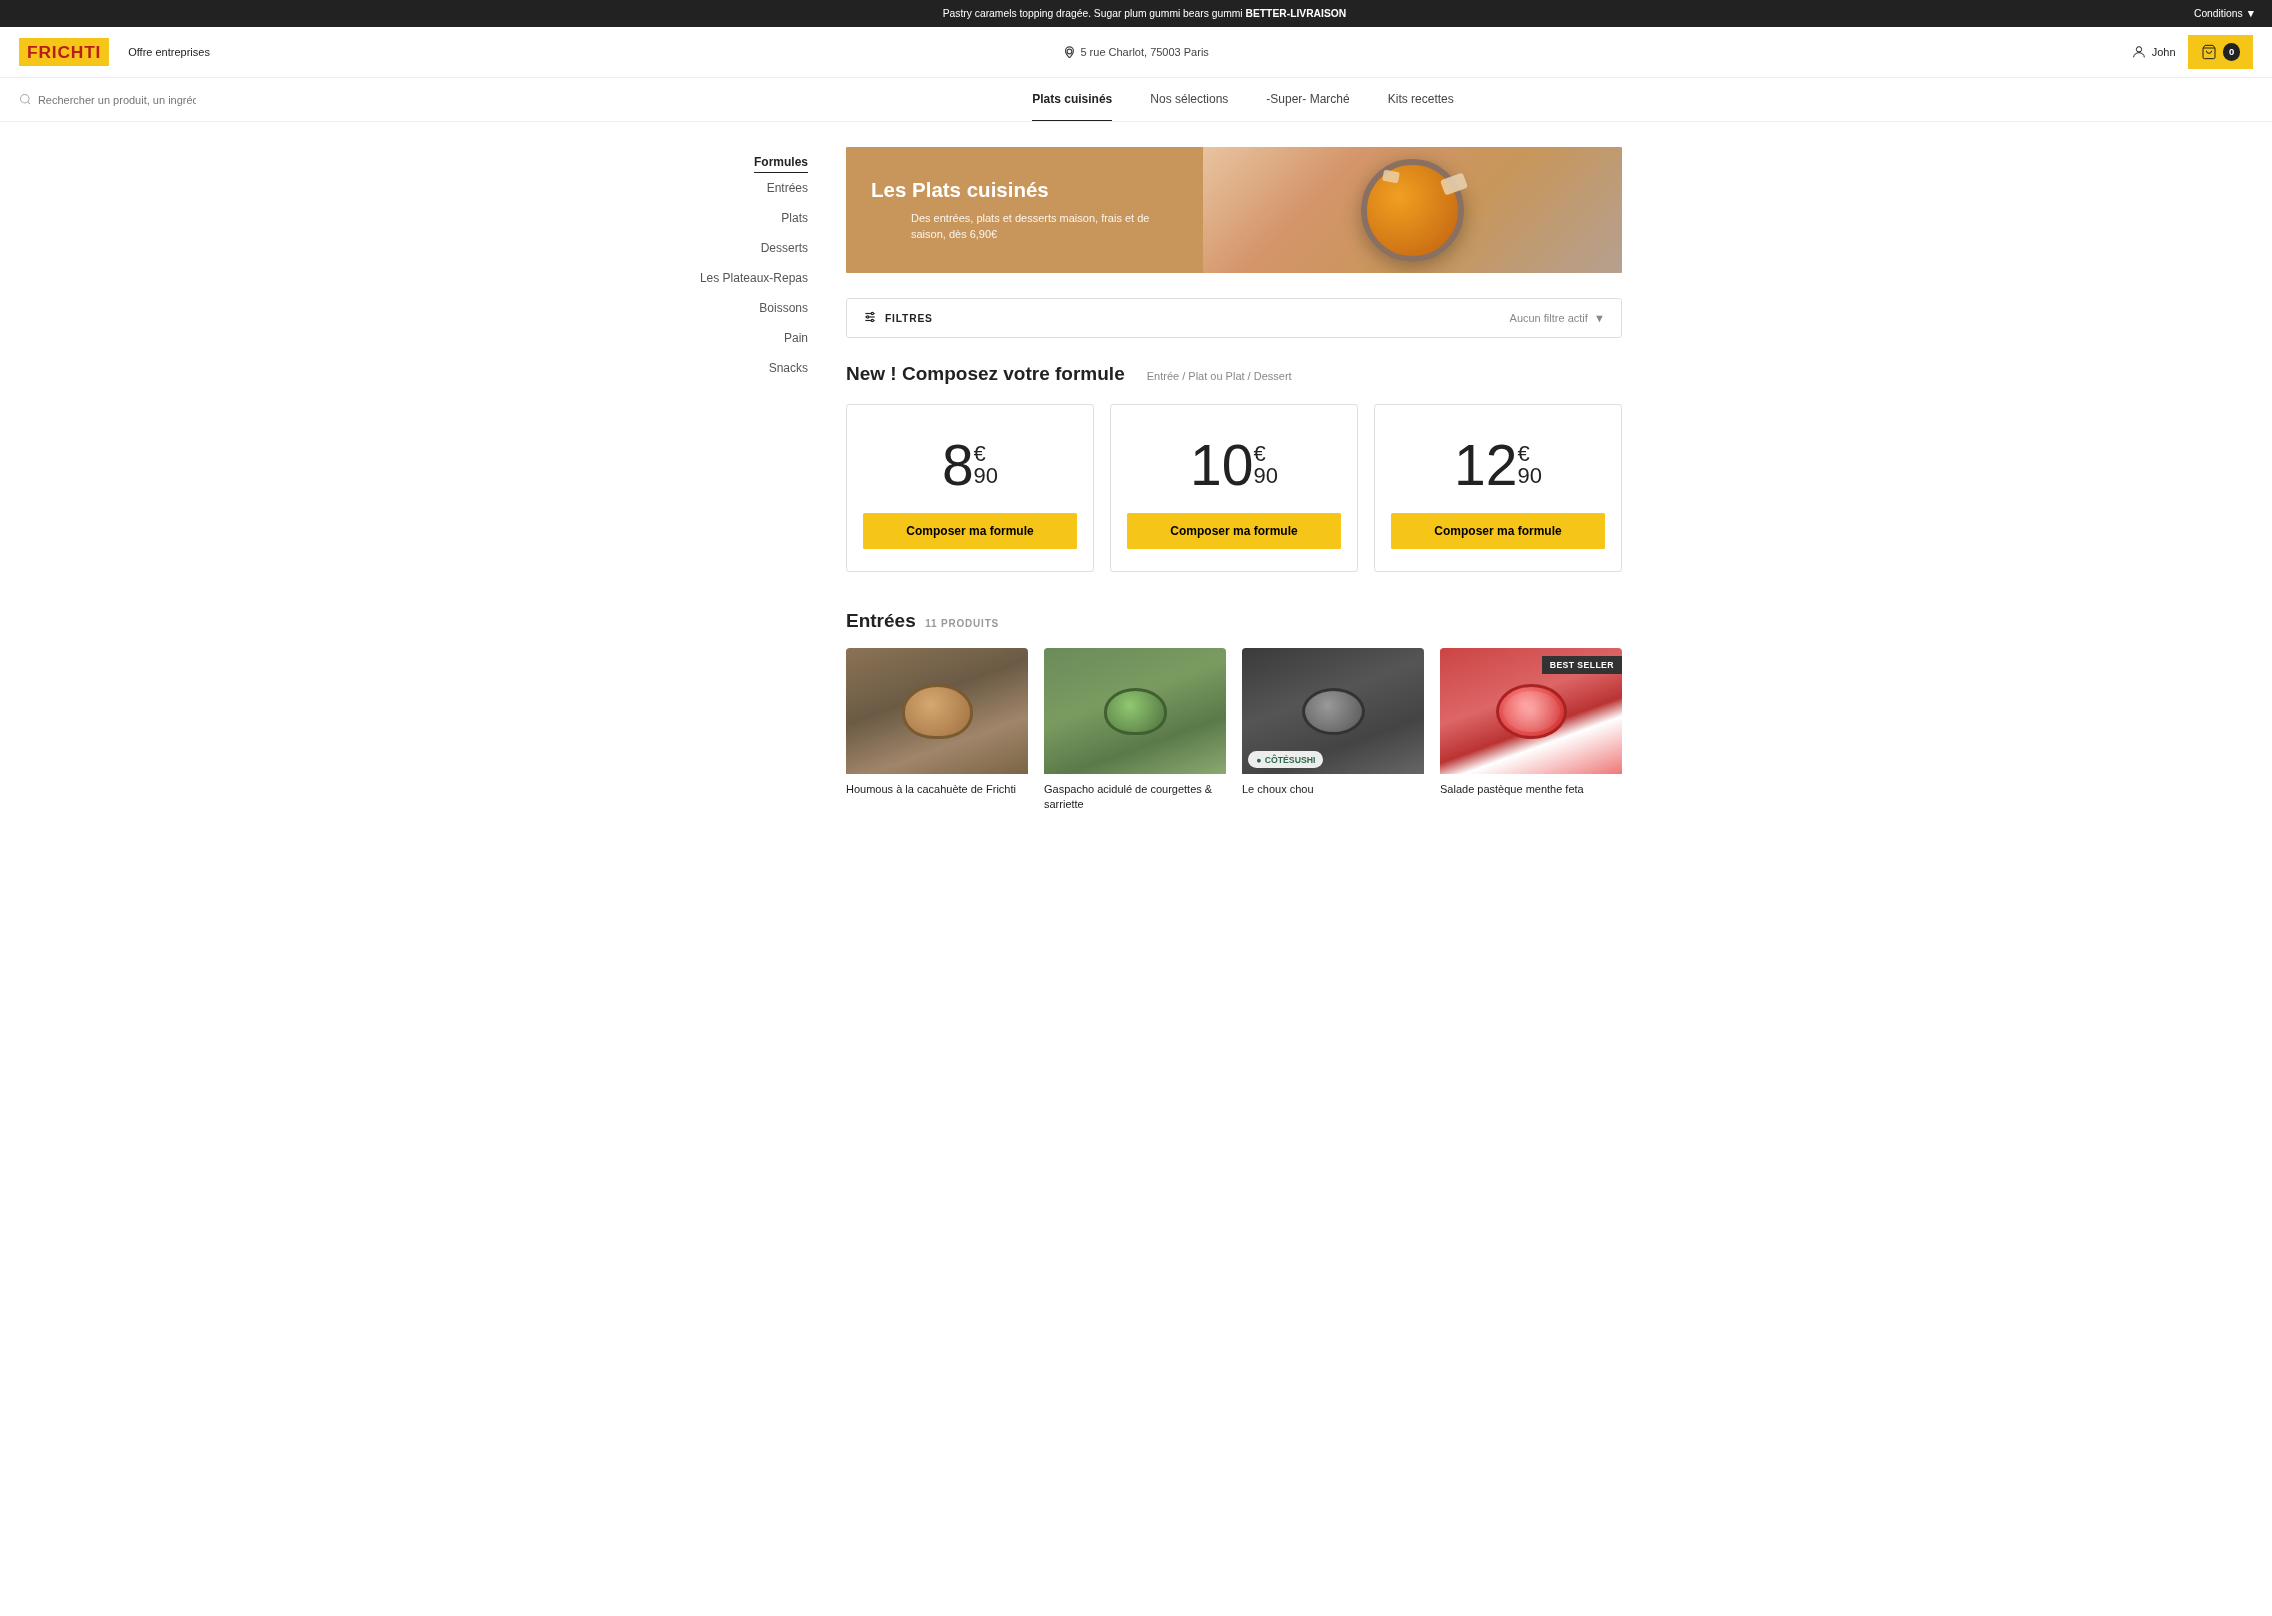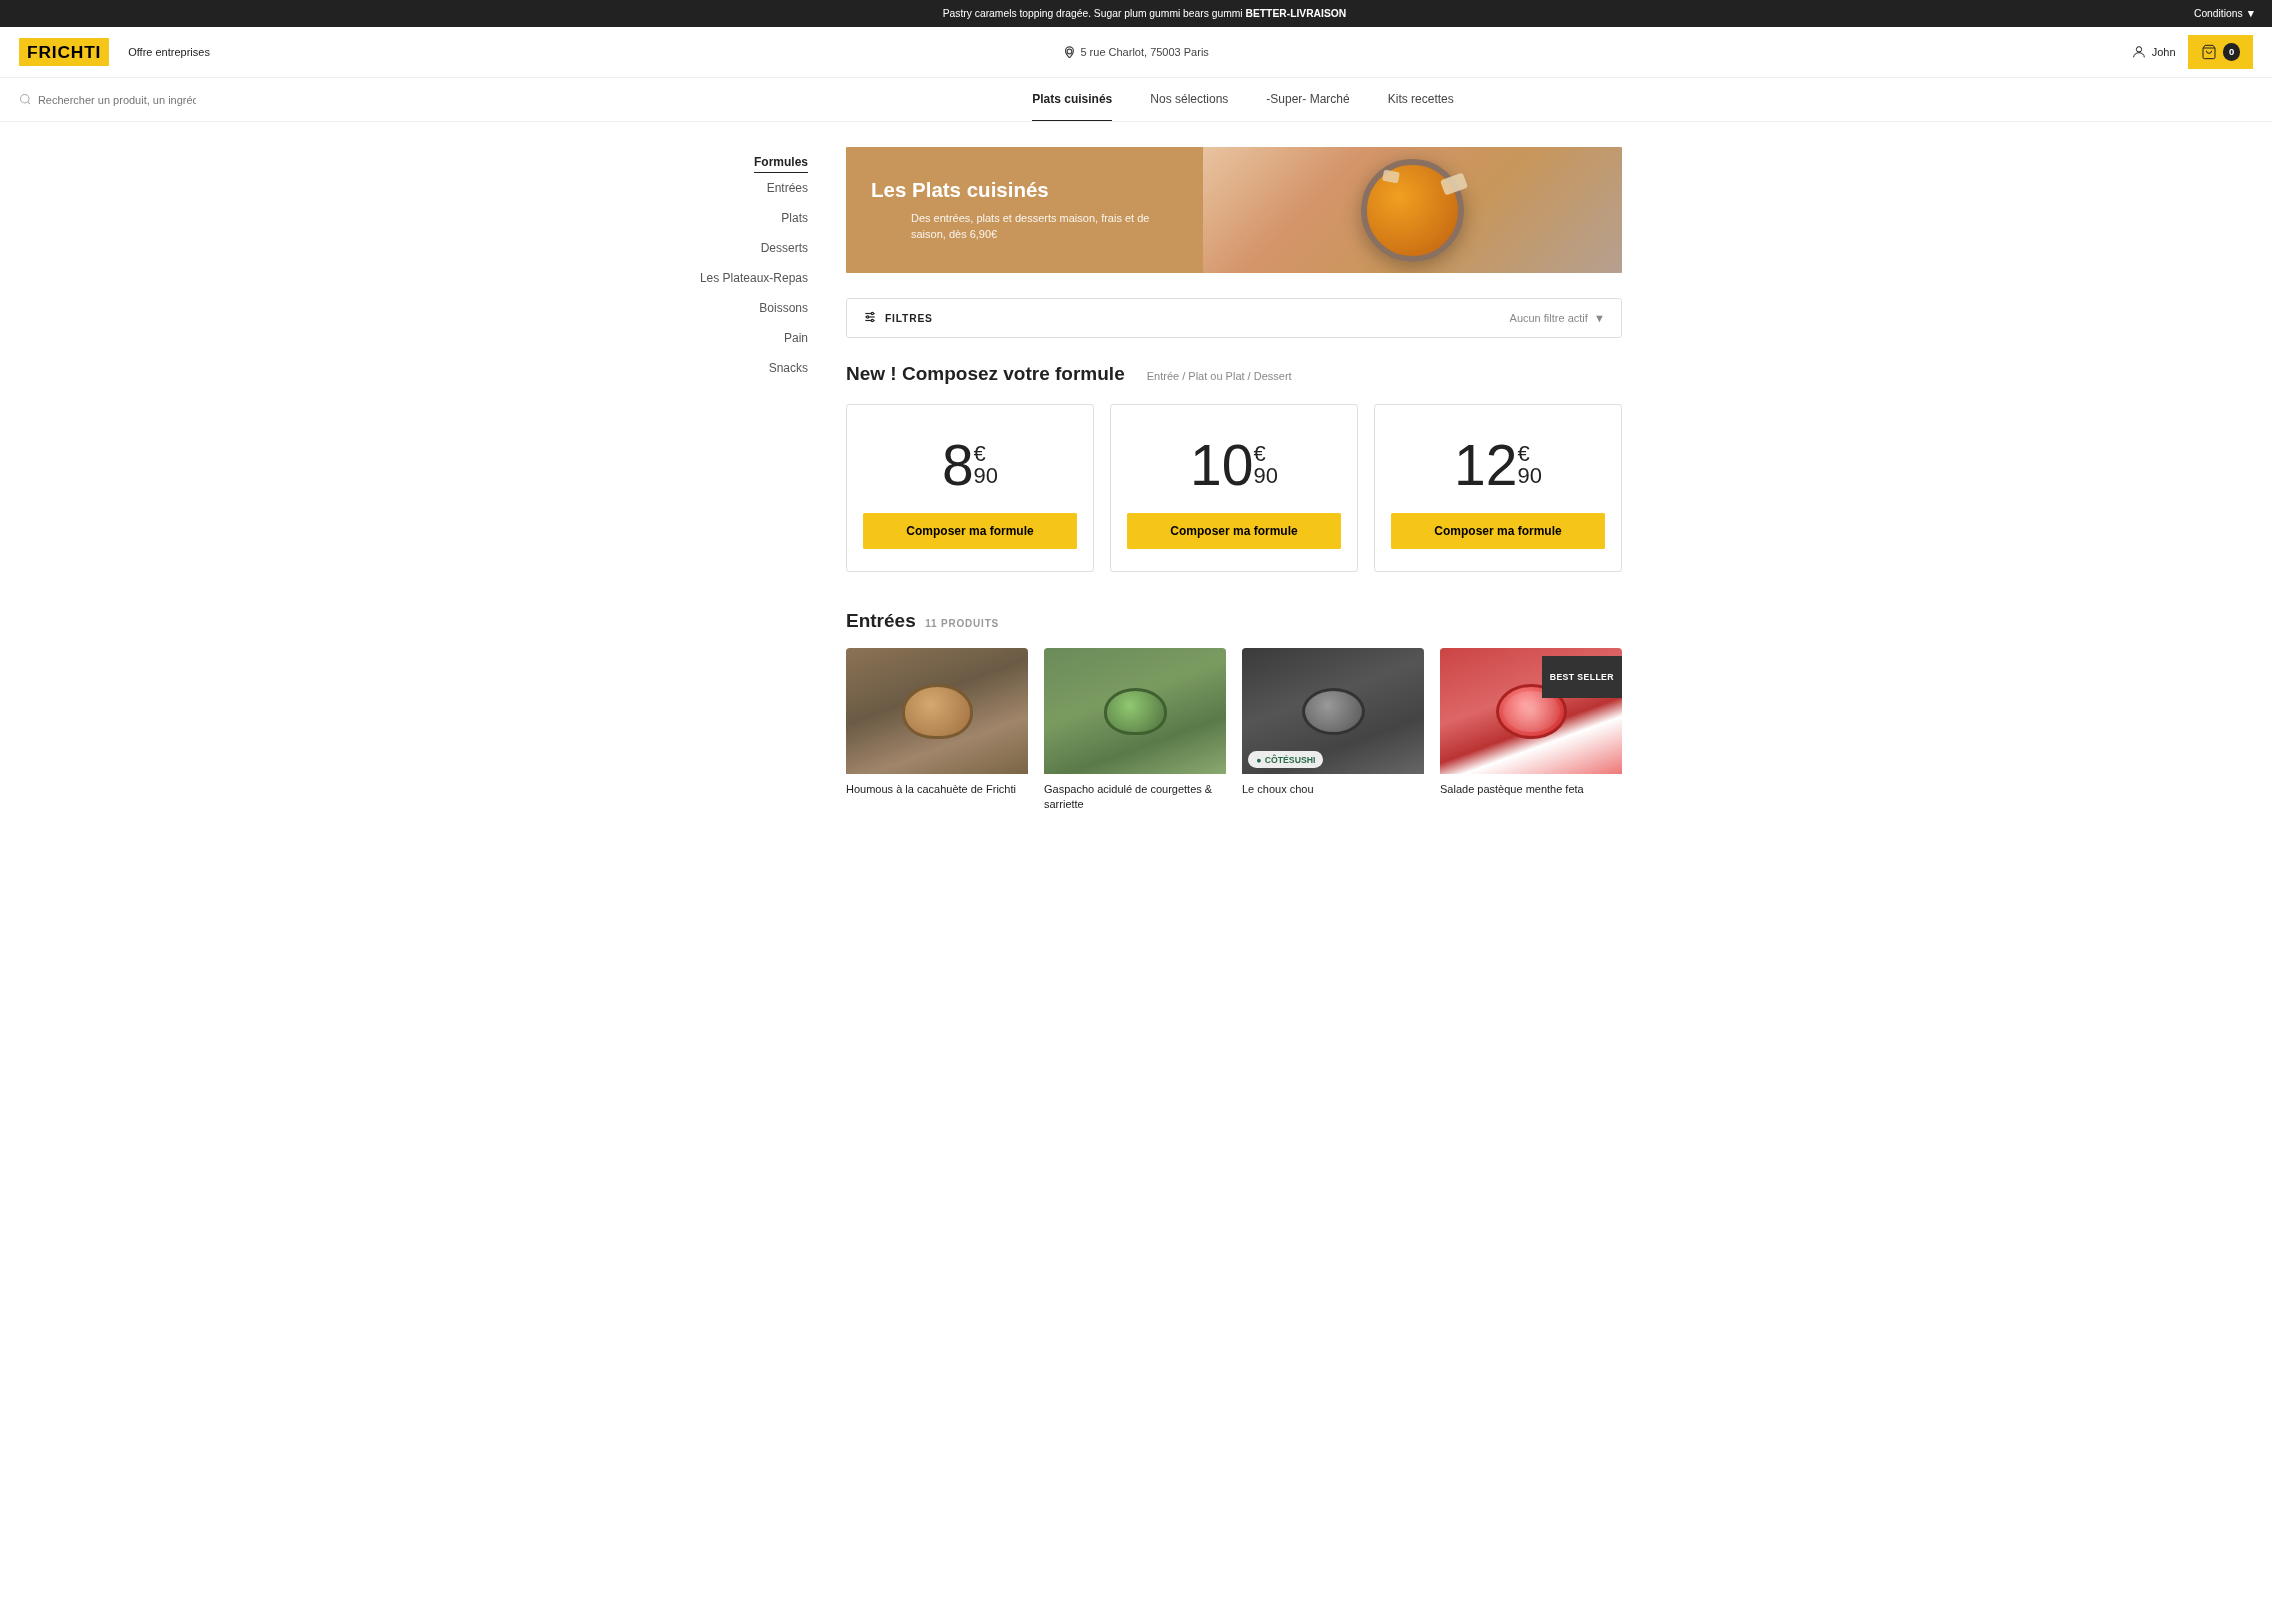--- a/index.html
+++ b/index.html
@@ -25,21 +25,21 @@
       display: flex;
       align-items: center;
       padding: 0 19px;
       height: 51px;
       border-bottom: 0.8px solid #eee;
       background: #fff;
     }
     .logo {
       font-size: 17.4px;
       font-weight: 900;
-      color: #000000;
+      color: #b91c1c;
       background: #F5C518;
       padding: 3.2px 8px;
       margin-right: 19px;
       letter-spacing: 0.8px;
     }
     .offre-entreprises {
       font-size: 11px;
       color: #222;
       margin-right: auto;
     }
@@ -343,21 +343,21 @@
       line-height: 1.4;
     }
     .best-seller-badge {
       position: absolute;
       top: 8px;
       right: 0;
       background: #333;
       color: #fff;
       font-size: 8.7px;
       font-weight: 700;
-      padding: 16px 8px;
+      padding: 4px 8px;
       letter-spacing: 0.4px;
       text-transform: uppercase;
     }
     .brand-badge {
       position: absolute;
       bottom: 6.3px;
       left: 6.3px;
       background: rgba(255,255,255,0.9);
       border-radius: 16px;
       padding: 3.2px 8px;

